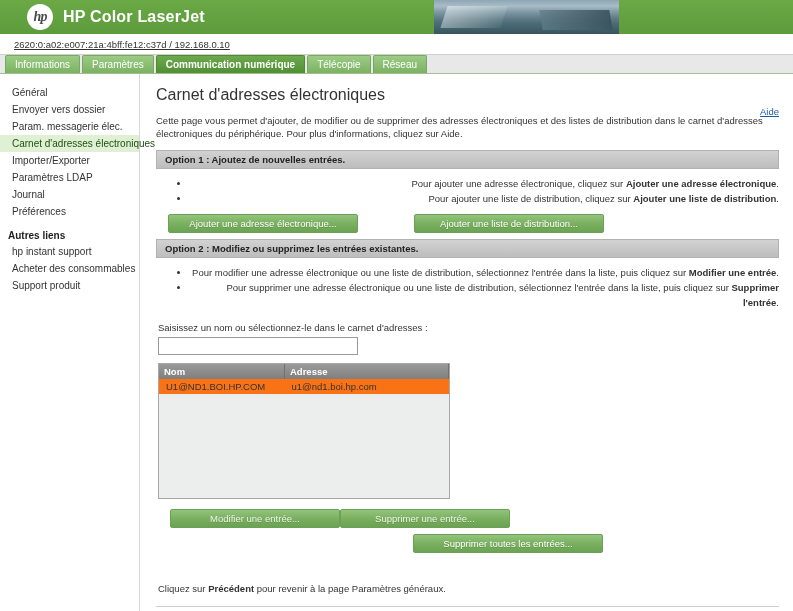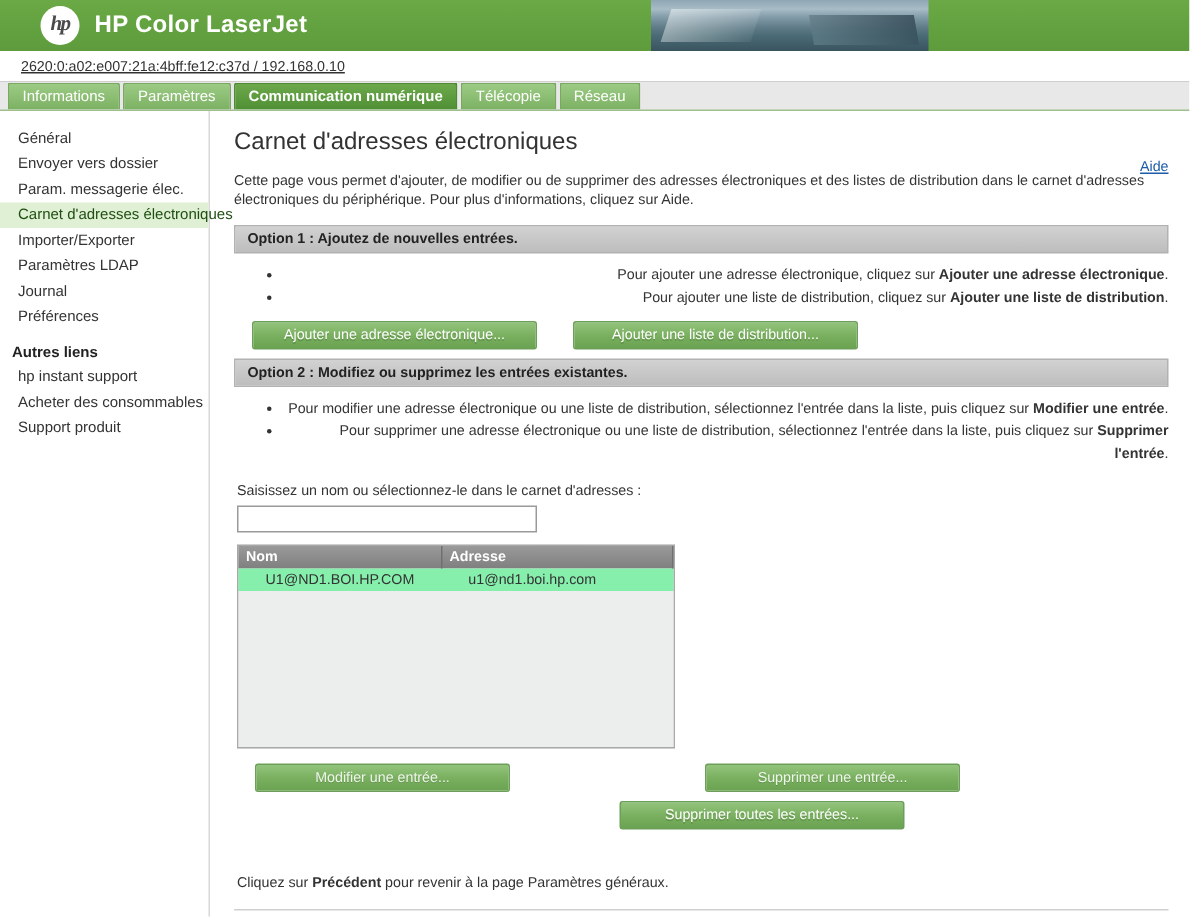--- a/index.html
+++ b/index.html
@@ -236,21 +236,21 @@
     box-sizing: border-box;
     text-shadow: 0 1px 0 rgba(0,0,0,0.15);
   }
   .btn.wide { width: 190px; }
   .btn.mid  { width: 170px; }
   .btn.muted {
     color: #eef5ea;
   }
   .btn-row {
     display: flex;
-    gap: 24px;
+    gap: 56px;
     margin: 4px 0 6px 12px;
   }
   .label-line {
     font-size: 9.5px;
     color: #333;
     margin: 12px 0 4px 2px;
   }
   .search-input {
     width: 192px;
     height: 14px;
@@ -274,35 +274,34 @@
   table.addr thead th {
     background: #8a8a8a;
     background: linear-gradient(to bottom, #9a9a9a, #7f7f7f);
     color: #ffffff;
     text-align: left;
     font-weight: bold;
     padding: 2px 5px;
     border-right: 1px solid #707070;
   }
   table.addr tbody td {
-    padding: 2px 18px;
-    color: #333;
-    background: #86efac;
+    padding: 2px 7px;
+    color: #333;
+    background: #f97316;
   }
   .table-body-filler {
     height: 104px;
     background: #eceded;
   }
   .bottom-buttons {
     margin-top: 10px;
     margin-left: 2px;
   }
   .bottom-buttons .row1 {
     display: flex;
-    gap: 130px;
     margin-bottom: 6px;
     padding-left: 12px;
   }
   .bottom-buttons .row2 {
     padding-left: 255px;
   }
   .footer-note {
     font-size: 9.5px;
     color: #333;
     margin-top: 30px;

